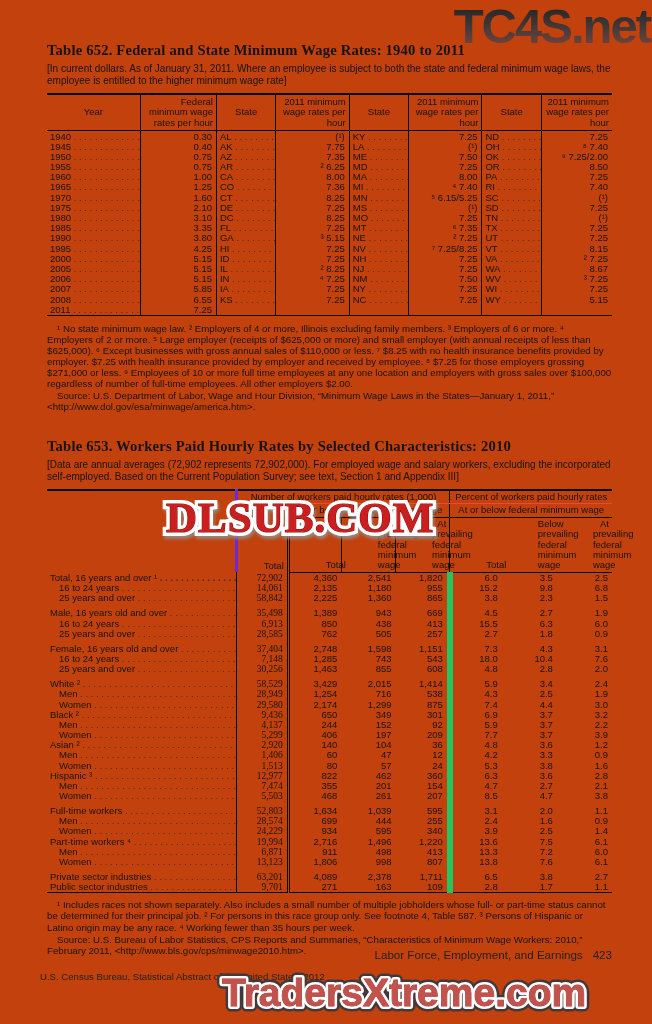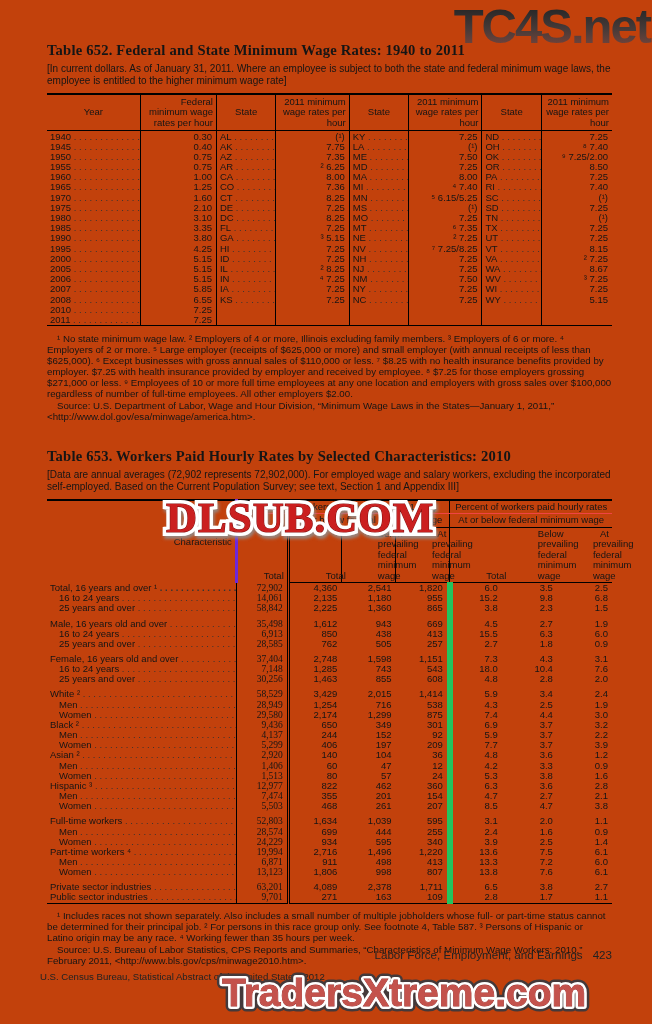--- a/index.html
+++ b/index.html
@@ -616,35 +616,20 @@
               </span>
             </td>
             <td class="num">7.25</td>
             <td class="lbl">
               <span class="lead">
                 <span class="txt">WY</span>
                 <span class="dots"></span>
               </span>
             </td>
             <td class="num">5.15</td>
-          </tr>
-          <tr>
-            <td class="lbl">
-              <span class="lead">
-                <span class="txt">2010</span>
-                <span class="dots"></span>
-              </span>
-            </td>
-            <td class="num">7.25</td>
-            <td class="lbl"></td>
-            <td class="num"></td>
-            <td class="lbl"></td>
-            <td class="num"></td>
-            <td class="lbl"></td>
-            <td class="num"></td>
           </tr>
           <tr>
             <td class="lbl">
               <span class="lead">
                 <span class="txt">2011</span>
                 <span class="dots"></span>
               </span>
             </td>
             <td class="num">7.25</td>
             <td class="lbl"></td>
@@ -743,21 +728,21 @@
             <td class="num c8">1.5</td>
           </tr>
           <tr class="gap">
             <td class="lbl">
               <span class="lead">
                 <span class="txt">Male, 16 years old and over</span>
                 <span class="dots"></span>
               </span>
             </td>
             <td class="num c2">35,498</td>
-            <td class="num c3">1,612</td>
+            <td class="num c3">1,389</td>
             <td class="num c4">943</td>
             <td class="num c5">669</td>
             <td class="num c6">4.5</td>
             <td class="num c7">2.7</td>
             <td class="num c8">1.9</td>
           </tr>
           <tr>
             <td class="lbl ind">
               <span class="lead">
                 <span class="txt">16 to 24 years</span>

